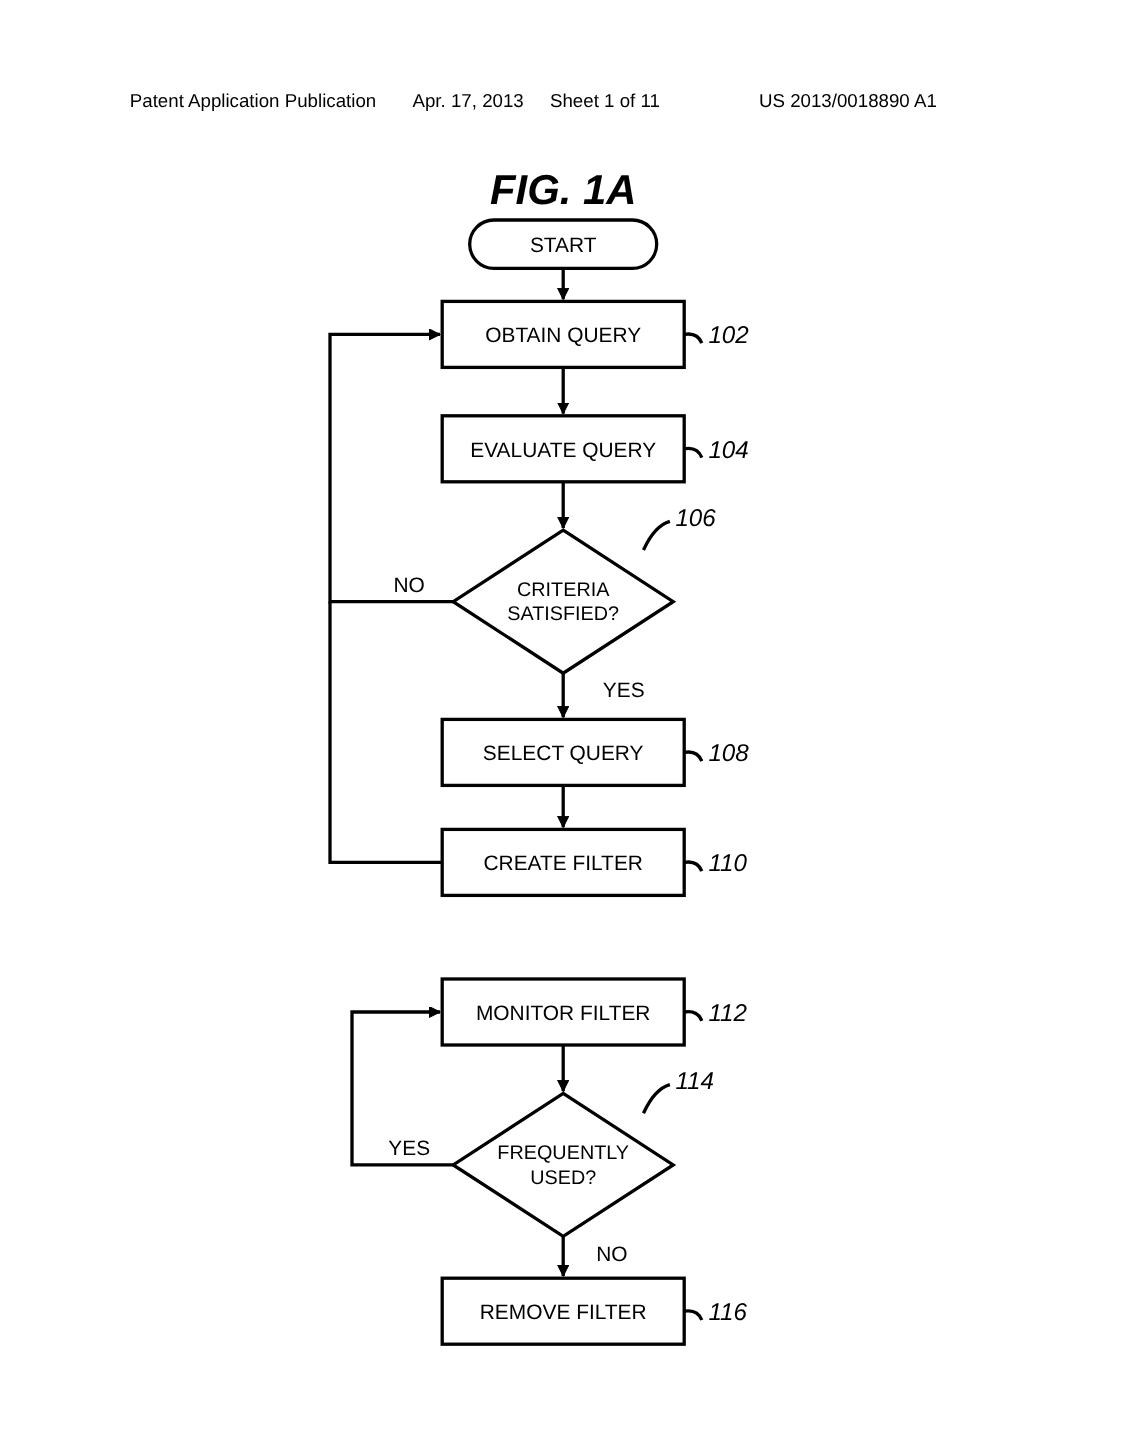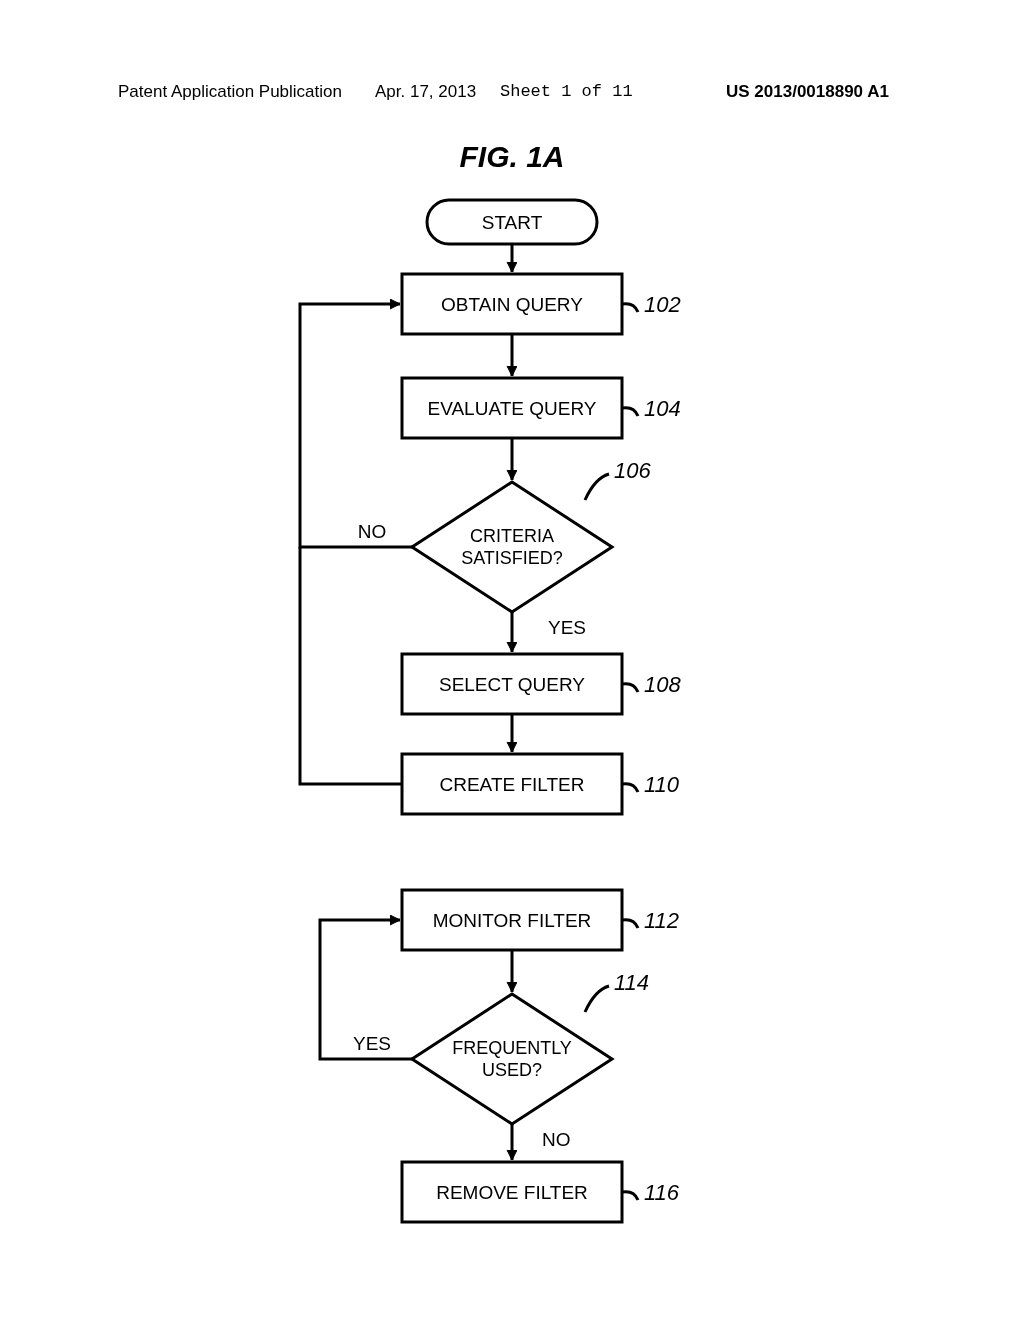--- a/index.html
+++ b/index.html
@@ -16,37 +16,37 @@
     background: #fff;
     padding-left: 26px;
   }
   .hdr {
     position: absolute;
     top: 82px;
     font-size: 17px;
   }
   .hdr.left   { left: 118px; font-weight: 500; }
   .hdr.center { left: 375px; }
-  .hdr.sheet  { left: 500px; font-family: Liberation Mono, monospace; }
-  .hdr.right  { left: 726px; font-weight: 700; }
+  .hdr.sheet  { left: 500px; }
+  .hdr.right  { left: 690px; font-weight: 400; }
   svg { position: absolute; left: 0; top: 0; }
   .box, .term, .diamond {
     stroke: #000; stroke-width: 3; fill: #fff;
   }
   .arrow { stroke: #000; stroke-width: 3; fill: none; }
   .arrowhead { fill: #000; stroke: #000; }
   .svgtext { font-family: Arial, Helvetica, sans-serif; fill: #000; }
   .figtitle {
     position: absolute;
     left: 0; width: 1024px;
-    top: 140px;
+    top: 152px;
     text-align: center;
     font-style: italic;
     font-weight: 700;
-    font-size: 30px;
+    font-size: 38px;
   }
 </style>
 </head>
 <body>
 
 <div class="page">
 
   <div class="hdr left">Patent Application Publication</div>
   <div class="hdr center">Apr. 17, 2013</div>
   <div class="hdr sheet">Sheet 1 of 11</div>

